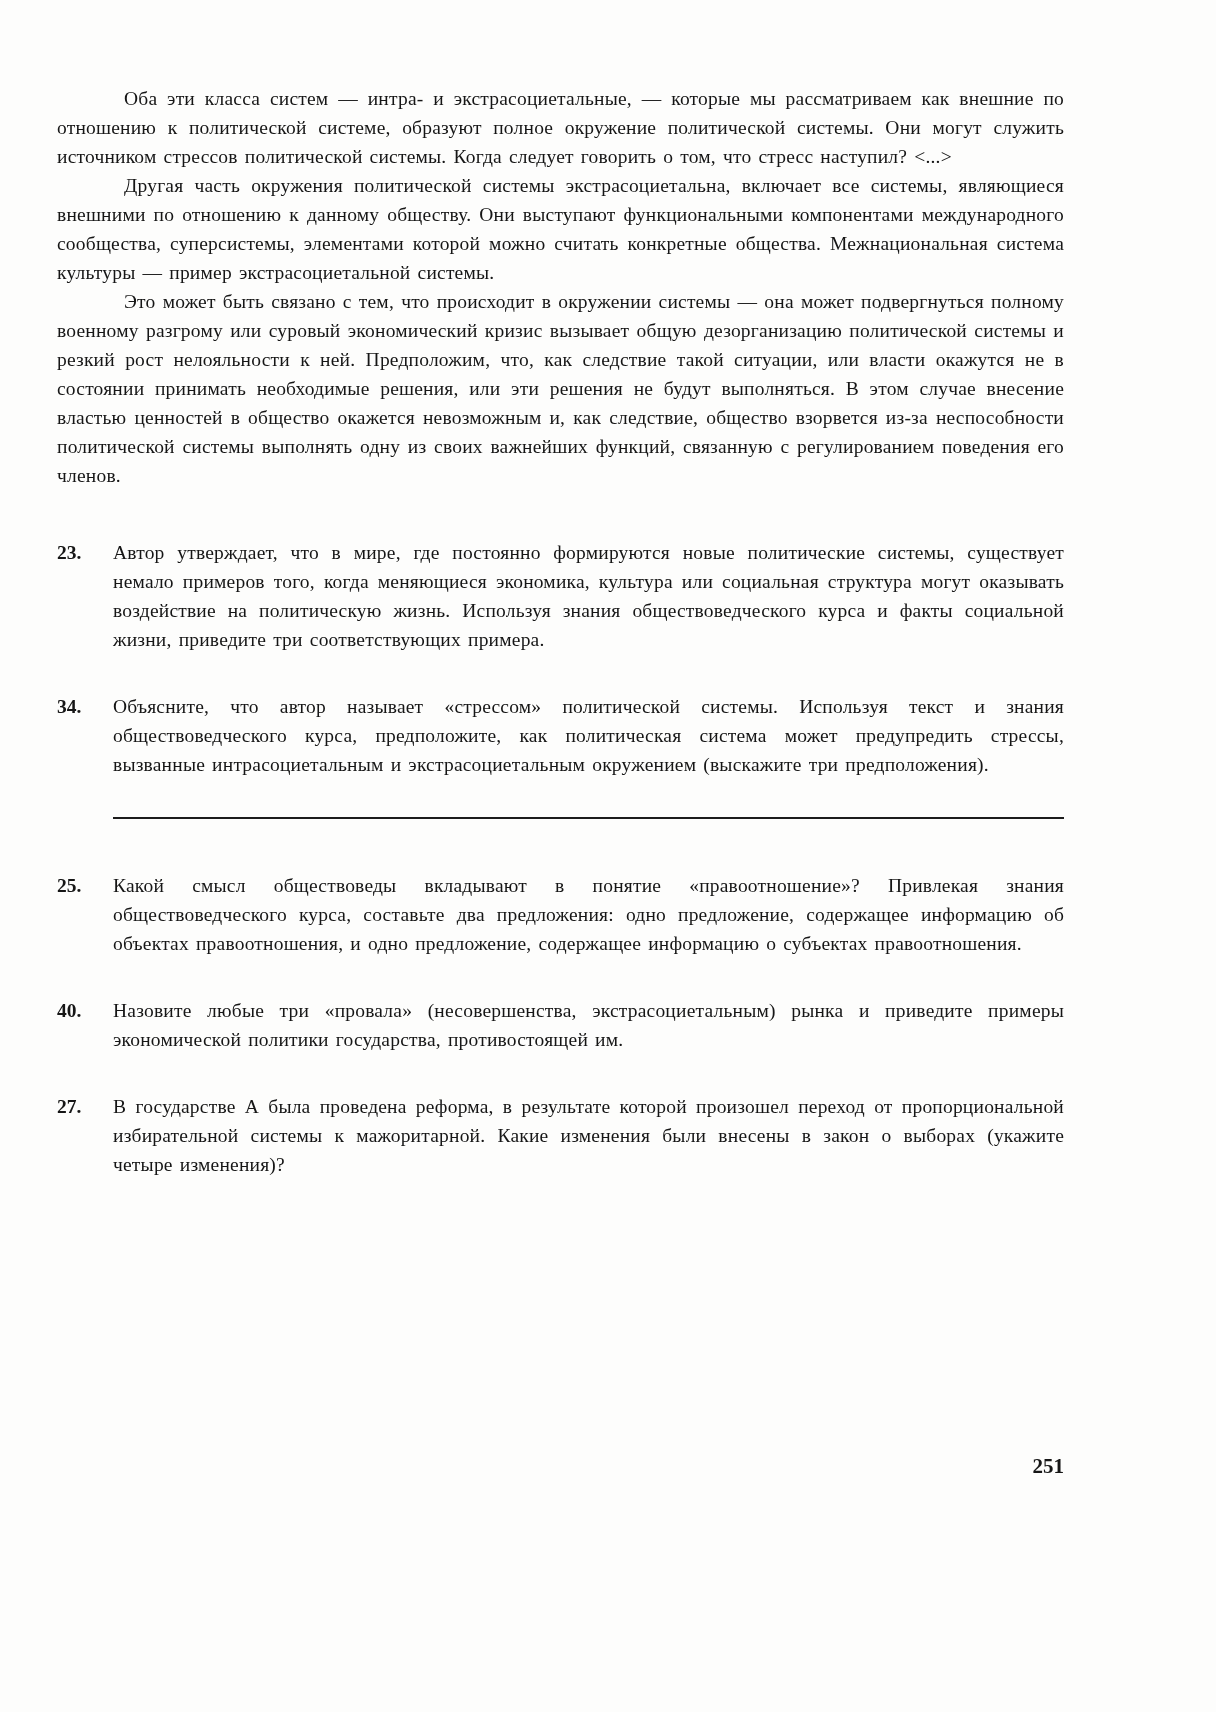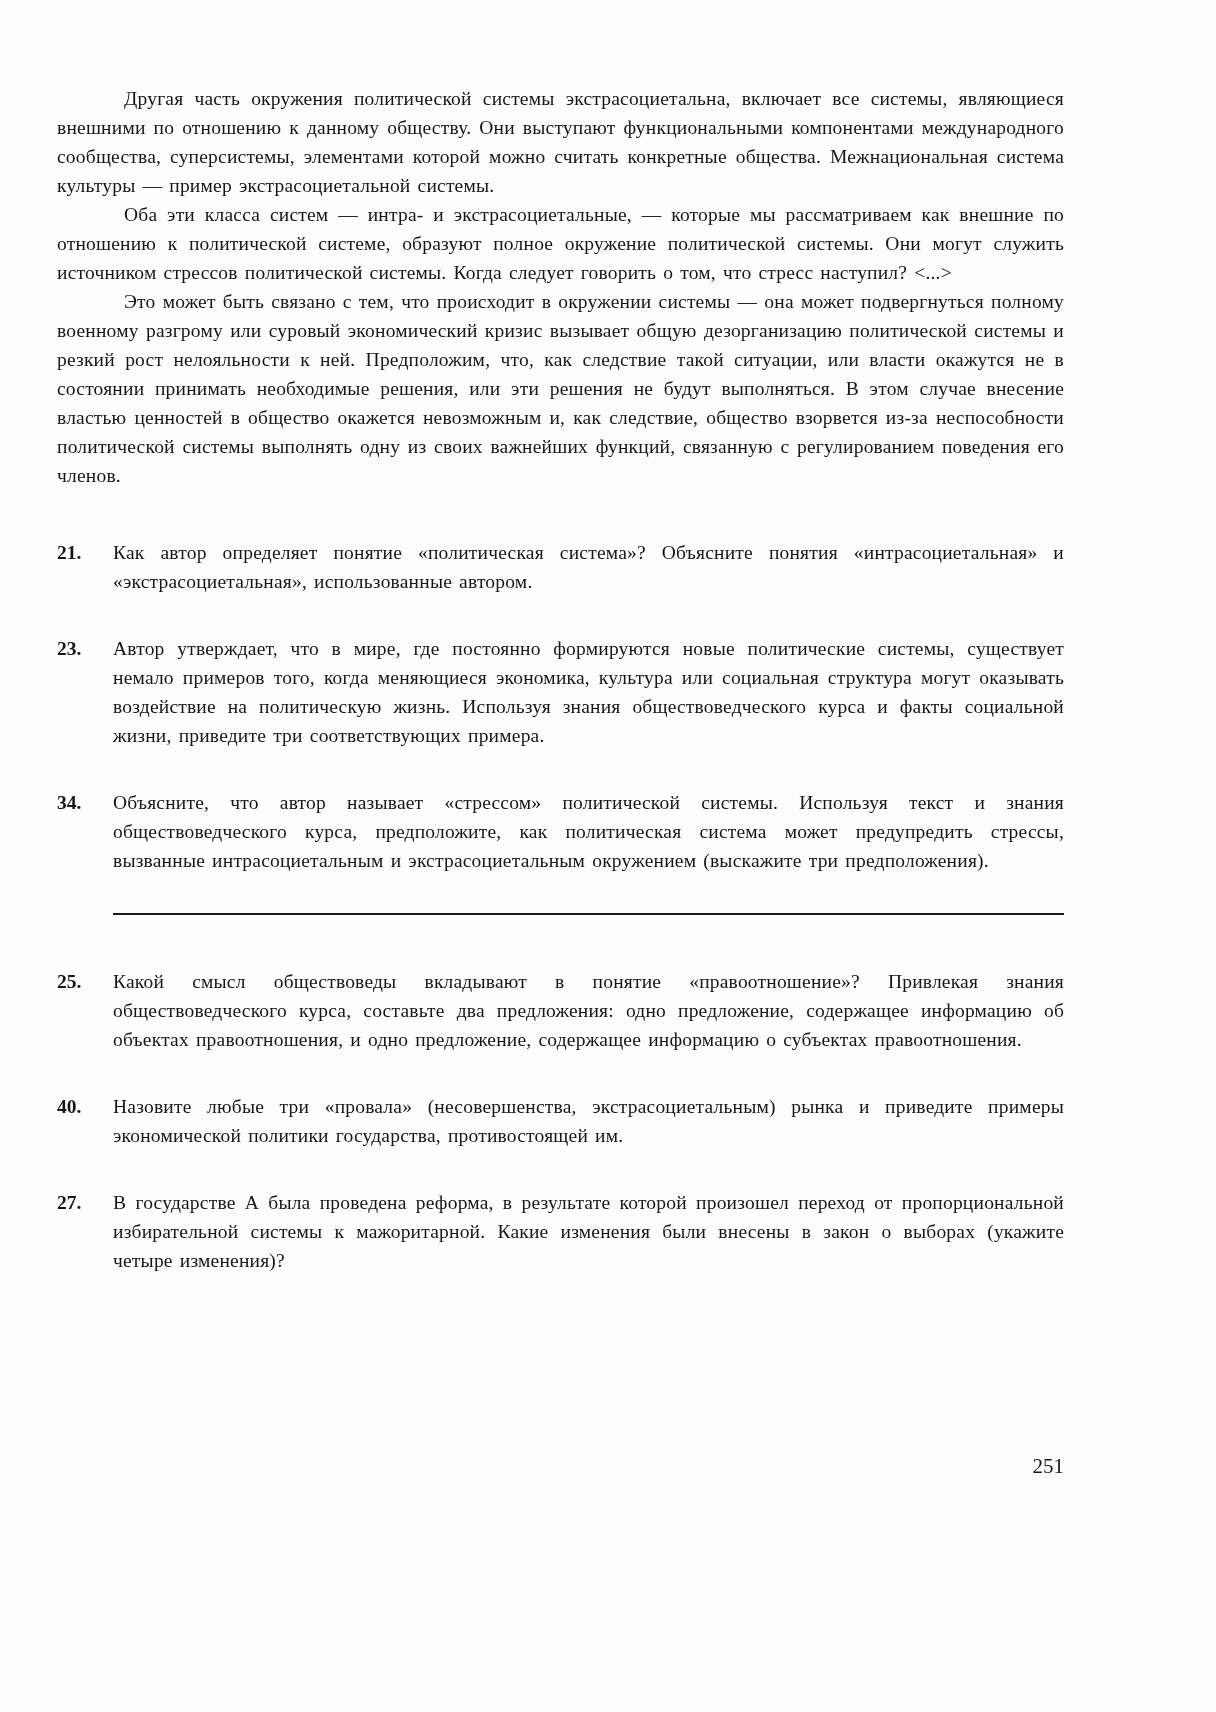--- a/index.html
+++ b/index.html
@@ -71,42 +71,38 @@
     height: 1px;
     border-top: 1px solid #1c1c1c;
     border-bottom: 1px solid #1c1c1c;
     margin: 6px 0 52px 56px;
   }
 
   .page-number {
     position: absolute;
     top: 1452px;
     right: 152px;
-    font-weight: normal;
+    font-weight: bold;
     font-size: 21px;
   }
 </style>
 </head>
 <body>
 
 <main class="sheet">
   <div class="content">
 
     <section class="excerpt">
+      <p>Оба эти класса систем — интра- и экстрасоциетальные, — которые мы рассматриваем как внешние по отношению к политической системе, образуют полное окружение политической системы. Они могут служить источником стрессов политической системы. Когда следует говорить о том, что стресс наступил? &lt;...&gt;</p>
       <p>Другая часть окружения политической системы экстрасоциетальна, включает все системы, являющиеся внешними по отношению к данному обществу. Они выступают функциональными компонентами международного сообщества, суперсистемы, элементами которой можно считать конкретные общества. Межнациональная система культуры — пример экстрасоциетальной системы.</p>
-      <p>Оба эти класса систем — интра- и экстрасоциетальные, — которые мы рассматриваем как внешние по отношению к политической системе, образуют полное окружение политической системы. Они могут служить источником стрессов политической системы. Когда следует говорить о том, что стресс наступил? &lt;...&gt;</p>
       <p>Это может быть связано с тем, что происходит в окружении системы — она может подвергнуться полному военному разгрому или суровый экономический кризис вызывает общую дезорганизацию политической системы и резкий рост нелояльности к ней. Предположим, что, как следствие такой ситуации, или власти окажутся не в состоянии принимать необходимые решения, или эти решения не будут выполняться. В этом случае внесение властью ценностей в общество окажется невозможным и, как следствие, общество взорвется из-за неспособности политической системы выполнять одну из своих важнейших функций, связанную с регулированием поведения его членов.</p>
     </section>
 
     <section class="questions">
 
-      <div class="question">
-        <span class="qnum">21.</span>
-        <span class="qtext">Как автор определяет понятие «политическая система»? Объясните понятия «интрасоциетальная» и «экстрасоциетальная», использованные автором.</span>
-      </div>
 
 
       <div class="question">
         <span class="qnum">23.</span>
         <span class="qtext">Автор утверждает, что в мире, где постоянно формируются новые политические системы, существует немало примеров того, когда меняющиеся экономика, культура или социальная структура могут оказывать воздействие на политическую жизнь. Используя знания обществоведческого курса и факты социальной жизни, приведите три соответствующих примера.</span>
       </div>
 
       <div class="question">
         <span class="qnum">34.</span>
         <span class="qtext">Объясните, что автор называет «стрессом» политической системы. Используя текст и знания обществоведческого курса, предположите, как политическая система может предупредить стрессы, вызванные интрасоциетальным и экстрасоциетальным окружением (выскажите три предположения).</span>

